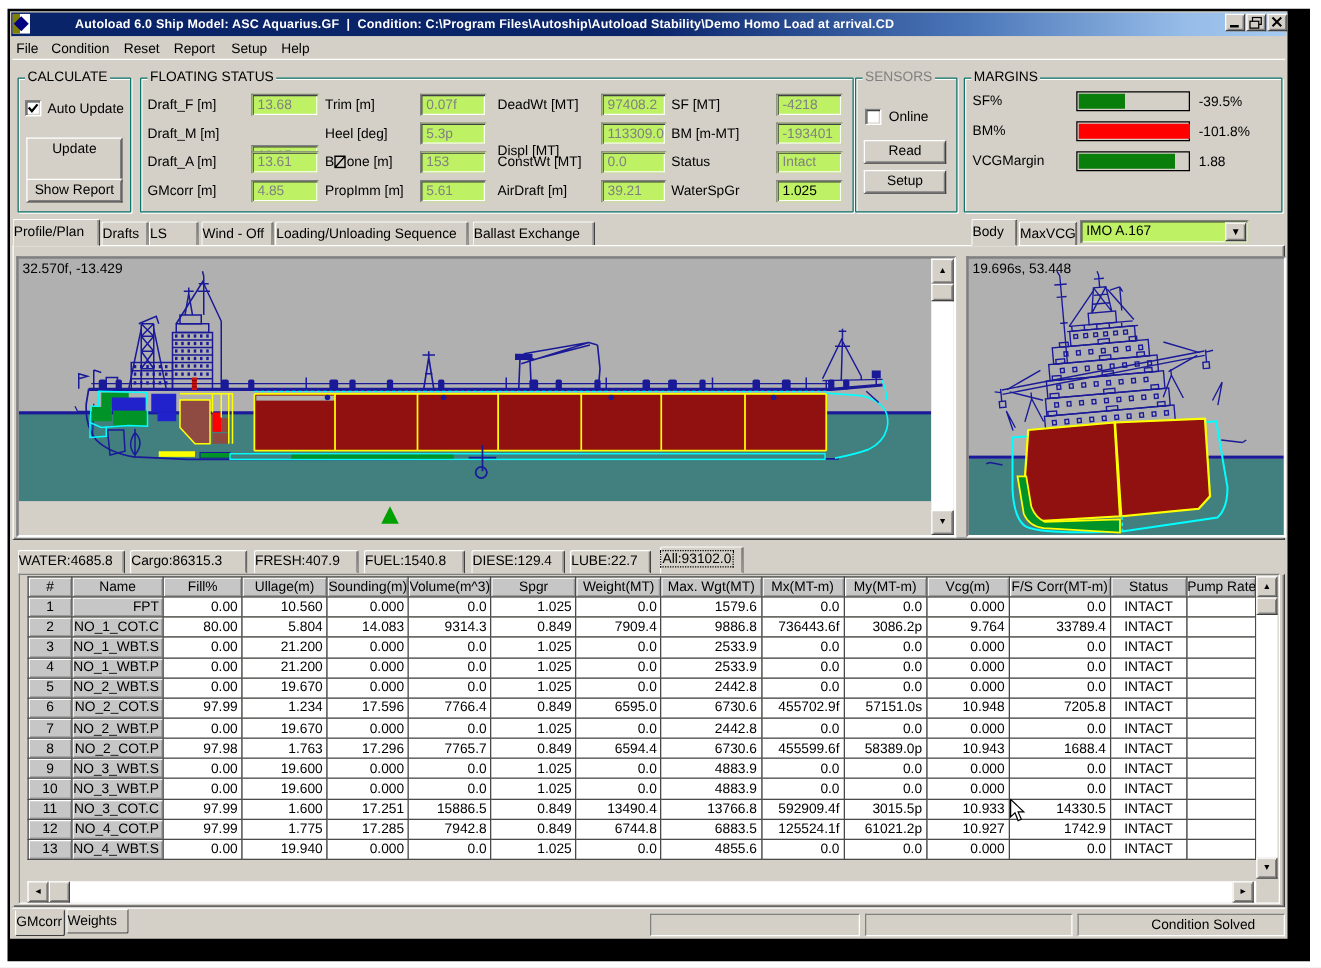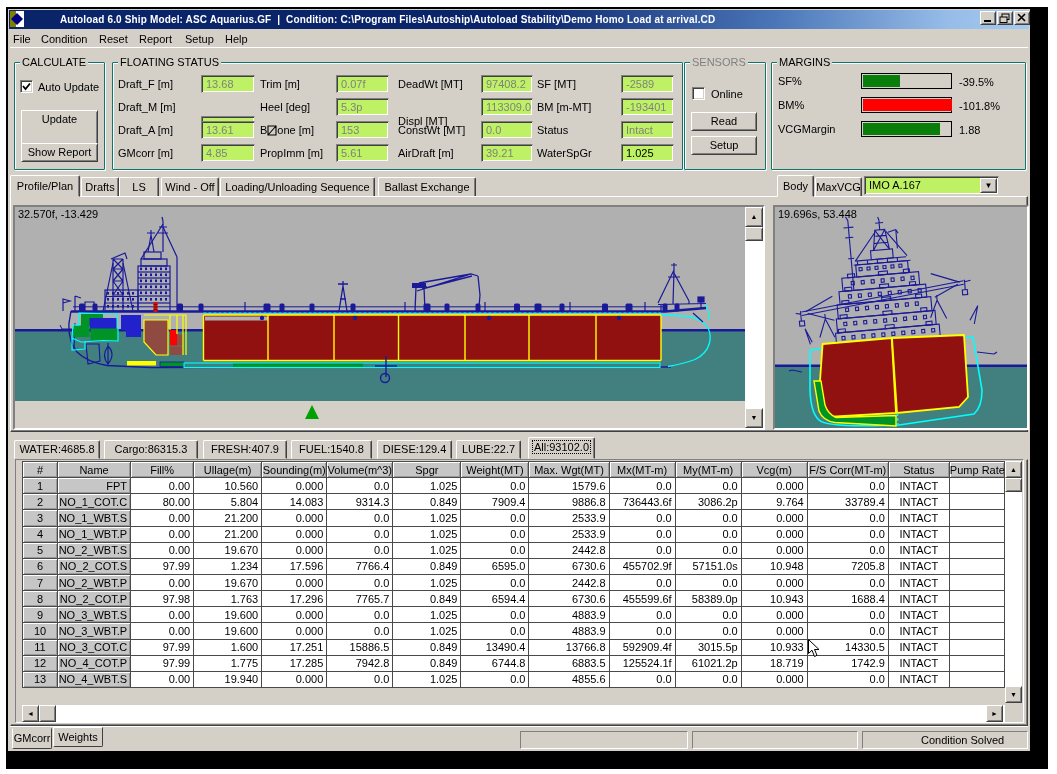--- a/index.html
+++ b/index.html
@@ -25,21 +25,21 @@
   text-align:center; font-size:11px; }
 .field { position:absolute; background:#bef264; border:1px solid; border-color:#808080 #d4d0c8 #d4d0c8 #808080;
   box-shadow:inset 1px 1px 0 #404040, inset -1px -1px 0 #fff;
   color:#808080; font-size:11px; padding:2px 0 0 4px; height:18px; }
 .lbl { position:absolute; font-size:11px; white-space:nowrap; }
 .cb { position:absolute; width:13px; height:13px; background:#fff; border:1px solid; border-color:#808080 #fff #fff #808080;
   box-shadow:inset 1px 1px 0 #404040, inset -1px -1px 0 #d4d0c8; }
 .mbar { position:absolute; width:91px; height:16px; background:#d4d0c8; border:1px solid #000; }
 .mfill { position:absolute; left:1px; top:1px; bottom:1px; }
 .tab { position:absolute; background:#d4d0c8; border:1px solid; border-color:#fff #404040 #d4d0c8 #fff;
-  border-radius:2px 2px 0 0; box-shadow:inset -1px 0 0 #808080; font-size:11px; text-align:center; }
+  border-radius:2px 2px 0 0; box-shadow:inset -1px 0 0 #808080; font-size:11px; text-align:left; }
 .gpanel { position:absolute; border:2px solid; border-color:#808080 #fff #fff #808080; background:#b0b0b0; }
 .sb { position:absolute; background:#ffffff; }
 .sbtn { position:absolute; background:#d4d0c8; border:1px solid; border-color:#fff #404040 #404040 #fff;
   box-shadow:inset 1px 1px 0 #d4d0c8, inset -1px -1px 0 #808080; font-size:7px; text-align:center; color:#000; }
 table.grid { position:absolute; border-collapse:collapse; table-layout:fixed; font-size:11px; }
 table.grid td { border:1px solid #4a4a4a; padding:0 3px 0 0; white-space:nowrap; overflow:hidden; height:16.15px;
   text-align:right; background:#fff; }
 table.grid td.h { background:#c6c6c6; text-align:center; padding:0; box-shadow:inset 1px 1px 0 #fff, inset -1px -1px 0 #999; }
 table.grid td.n { background:#c6c6c6; box-shadow:inset 1px 1px 0 #fff, inset -1px -1px 0 #999; }
 table.grid td.c { text-align:center; padding:0; }
@@ -113,21 +113,21 @@
 <div class="lbl" style="left:398px; top:124px">ConstWt [MT]</div>
 <div class="lbl" style="left:398px; top:147px">AirDraft [m]</div>
 <div class="field" style="left:481px; top:75px; width:52px">97408.2</div>
 <div class="field" style="left:481px; top:98px; width:52px">113309.0</div>
 <div class="field" style="left:481px; top:121px; width:52px">0.0</div>
 <div class="field" style="left:481px; top:144px; width:52px">39.21</div>
 <div class="lbl" style="left:537px; top:78px">SF [MT]</div>
 <div class="lbl" style="left:537px; top:101px">BM [m-MT]</div>
 <div class="lbl" style="left:537px; top:124px">Status</div>
 <div class="lbl" style="left:537px; top:147px">WaterSpGr</div>
-<div class="field" style="left:621px; top:75px; width:53px">-2589</div>
+<div class="field" style="left:621px; top:75px; width:53px">-4218</div>
 <div class="field" style="left:621px; top:98px; width:53px">-193401</div>
 <div class="field" style="left:621px; top:121px; width:53px">Intact</div>
 <div class="field" style="left:621px; top:144px; width:53px; color:#000">1.025</div>
 
 <div class="group" style="left:684px; top:62px; width:82px; height:108px">
     <span class="glabel" style="color:#808080">SENSORS</span>
   </div>
 <div class="cb" style="left:692px; top:87px"></div>
 <div class="lbl" style="left:711px; top:88px">Online</div>
 <div class="btn" style="left:691px; top:112px; width:66px; height:19px; line-height:17px">Read</div>
@@ -679,21 +679,21 @@
         <td class="n">NO_4_COT.P</td>
         <td>97.99</td>
         <td>1.775</td>
         <td>17.285</td>
         <td>7942.8</td>
         <td>0.849</td>
         <td>6744.8</td>
         <td>6883.5</td>
         <td>125524.1f</td>
         <td>61021.2p</td>
-        <td>18.719</td>
+        <td>10.927</td>
         <td>1742.9</td>
         <td class="c">INTACT</td>
         <td></td>
       </tr>
 <tr>
         <td class="h">13</td>
         <td class="n">NO_4_WBT.S</td>
         <td>0.00</td>
         <td>19.940</td>
         <td>0.000</td>

